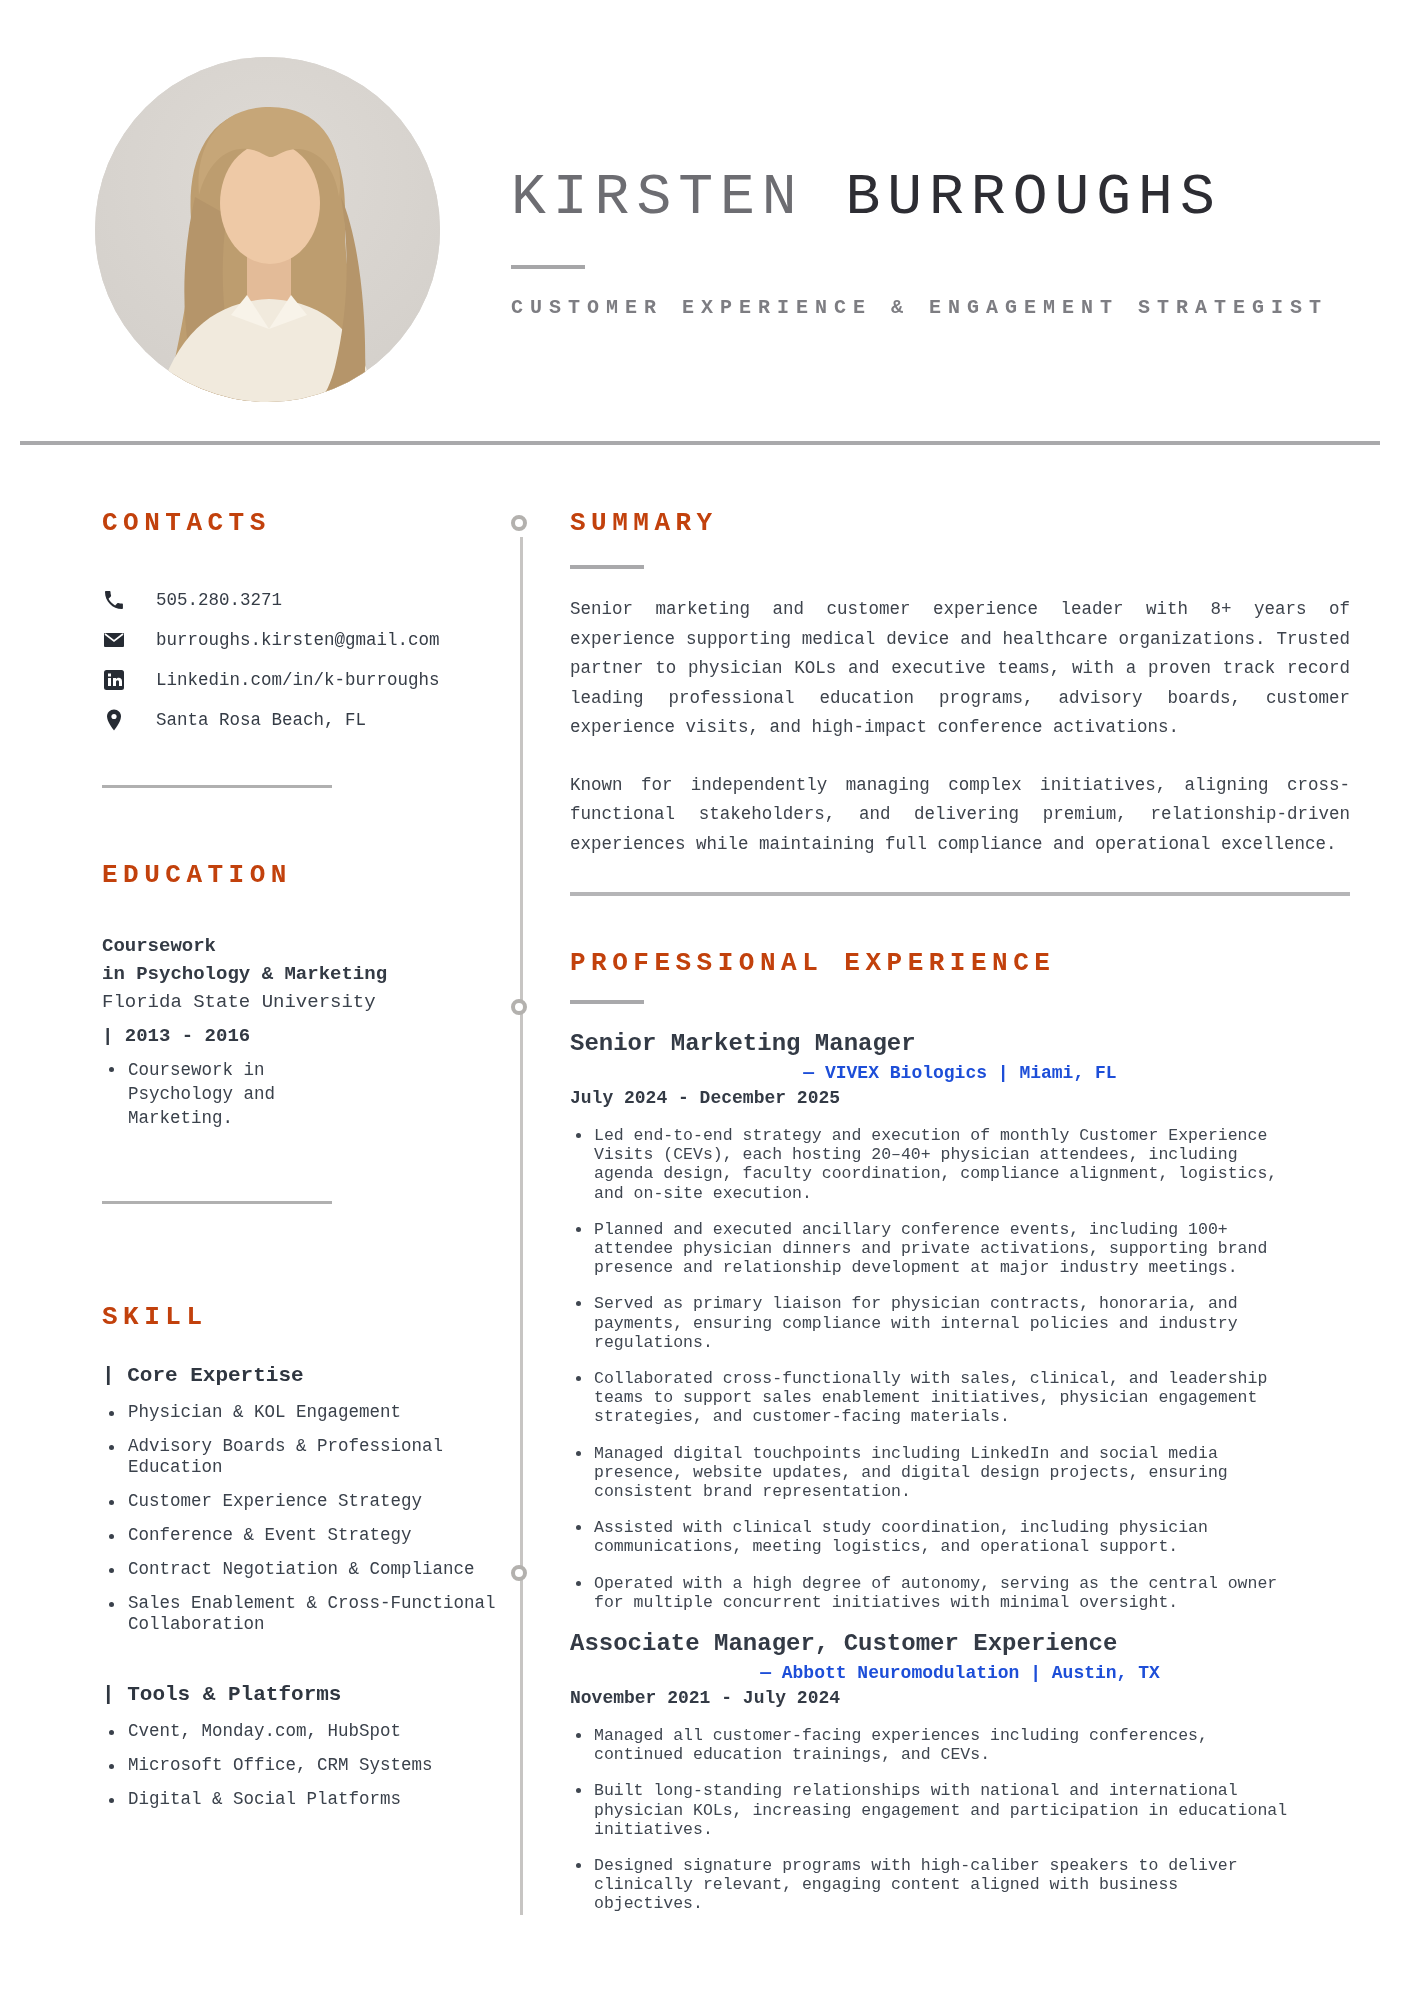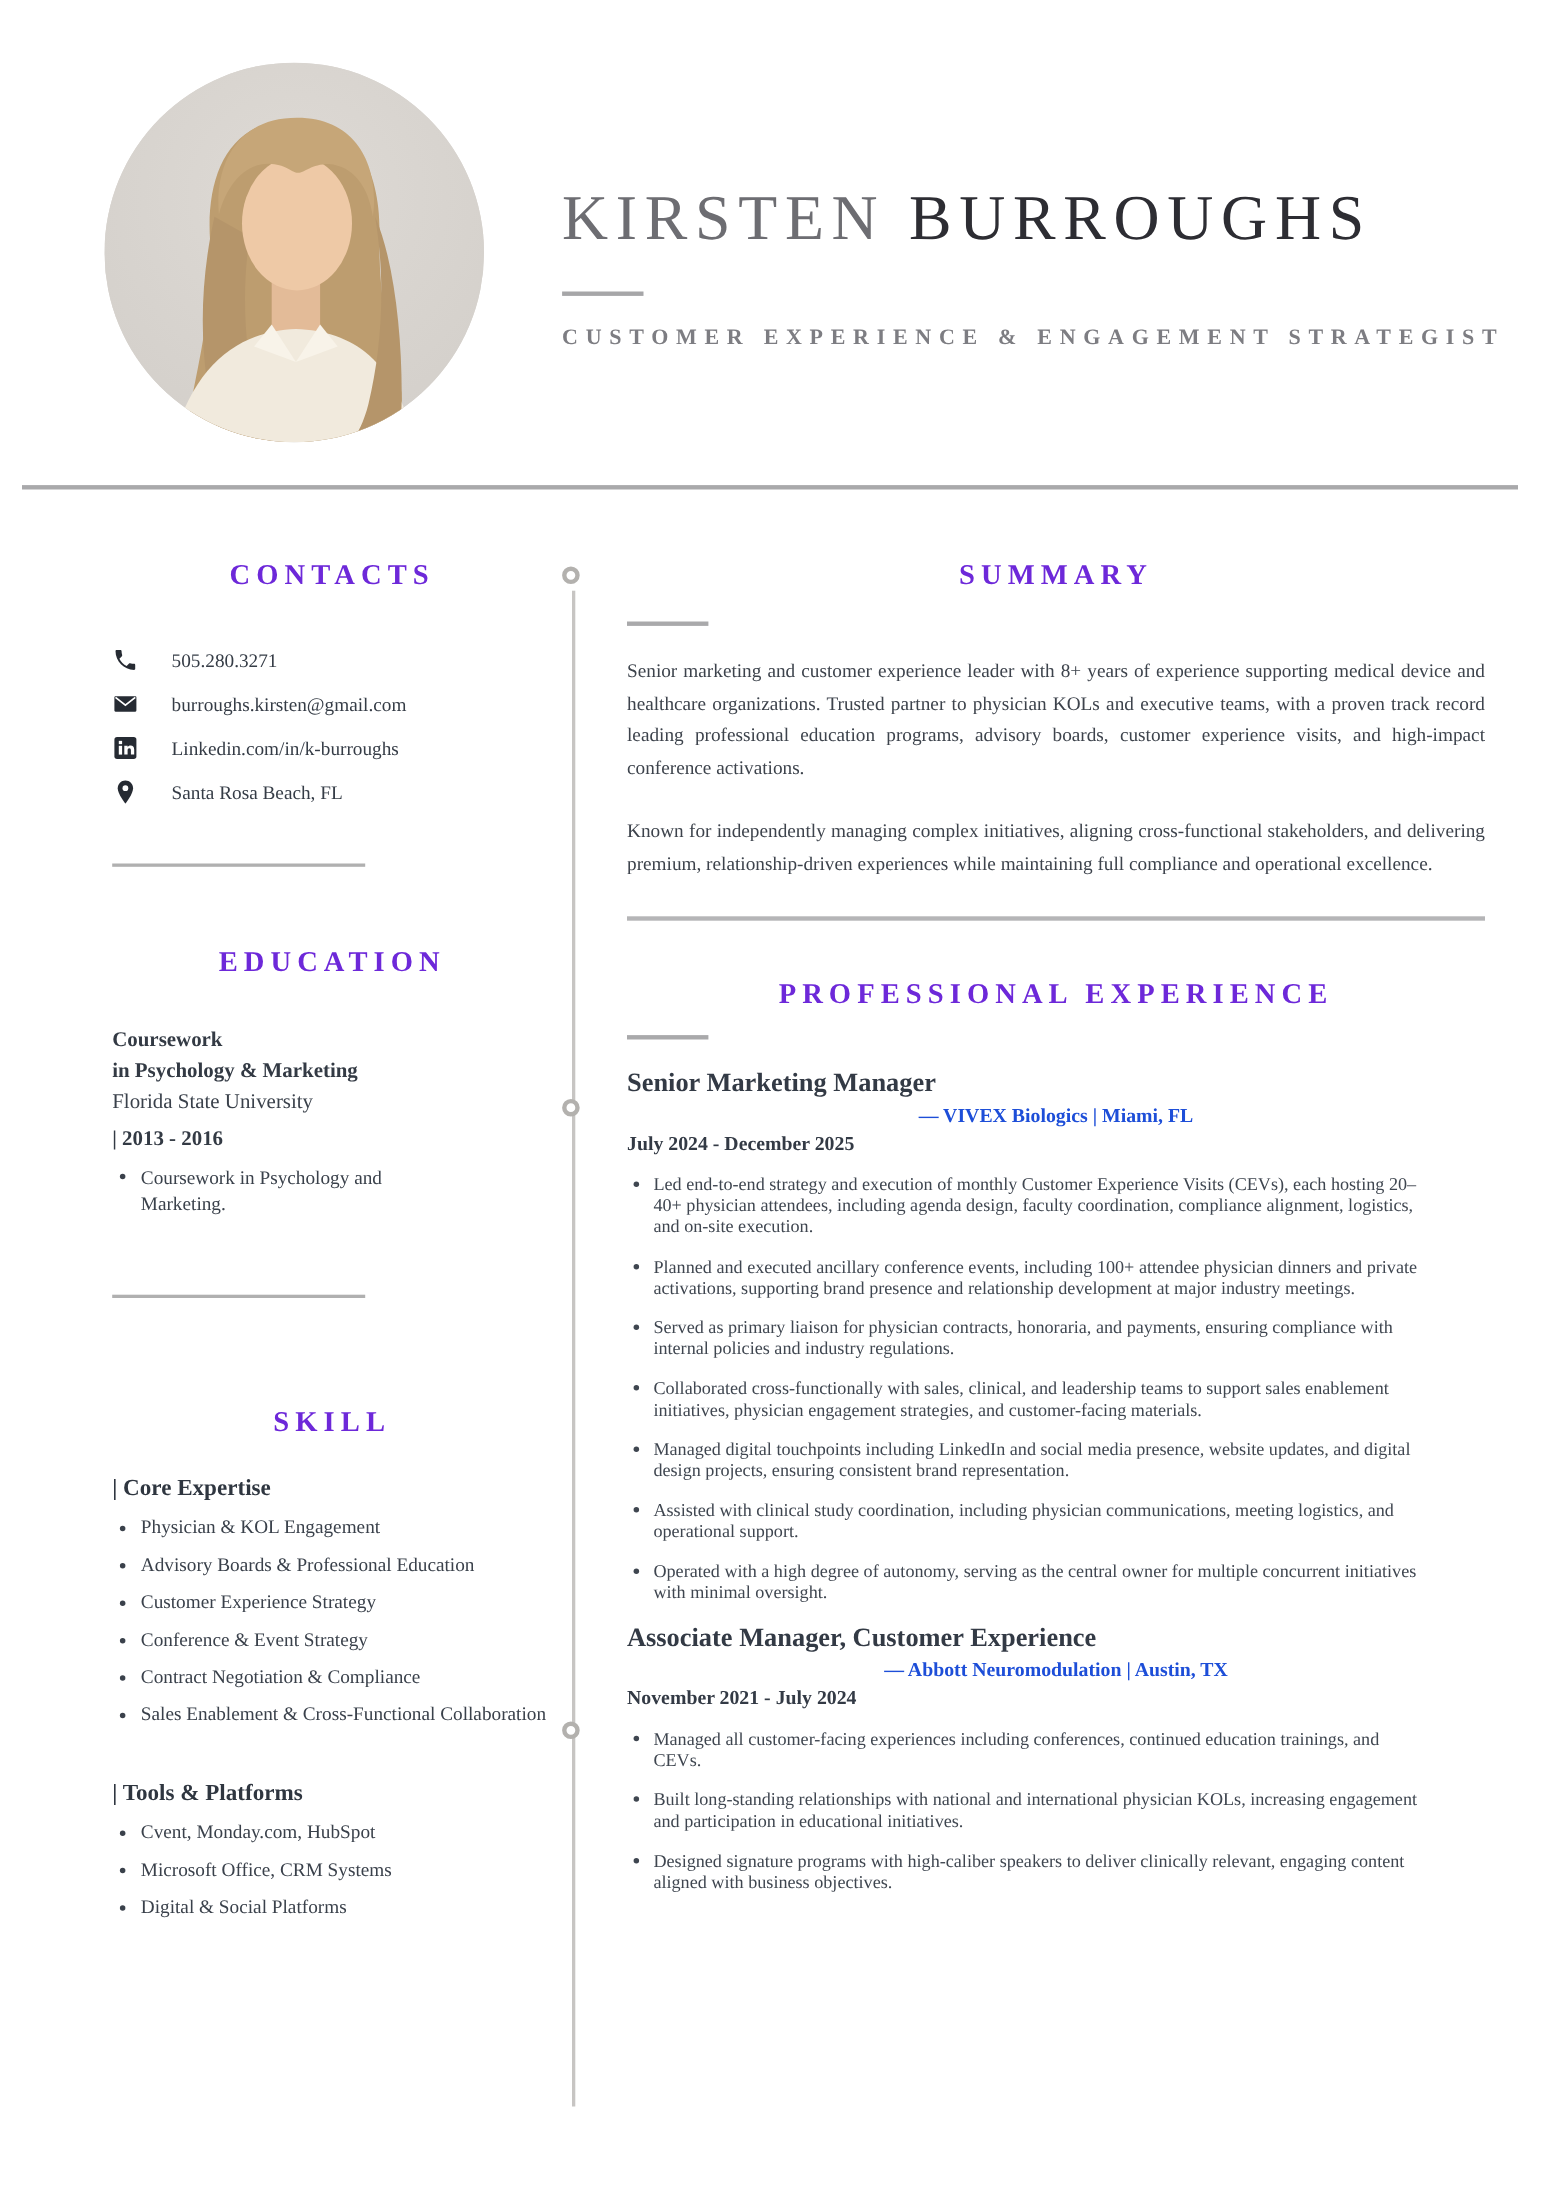--- a/index.html
+++ b/index.html
@@ -1,40 +1,40 @@
 <!DOCTYPE html>
 <html><head>
 <meta charset="utf-8">
 <style>
   * { margin:0; padding:0; box-sizing:border-box; }
   html,body { background:#ffffff; }
   .page {
     position:relative; width:1414px; height:2000px; background:#ffffff;
-    font-family:Liberation Serif, serif; color:#3d434c; overflow:hidden;
+    font-family:Liberation Mono, monospace; color:#3d434c; overflow:hidden;
   }
 
   
   .photo {
     position:absolute; left:95px; top:57px; width:345px; height:345px;
     border-radius:50%; overflow:hidden; background:#d9d5d0;
   }
   .photo svg { display:block; width:100%; height:100%; }
 
   .name-block { position:absolute; left:511px; top:166px; width:860px; }
   .name { font-size:58px; font-weight:300; letter-spacing:7px; line-height:1.12;
           color:#2d2d33; white-space:nowrap; }
   .name .first { color:#6d6d72; }
   .name-rule { width:74px; height:4px; background:#a6a6a8; margin-top:34px; }
   .subtitle { margin-top:27px; font-size:20px; font-weight:700; letter-spacing:7px;
               color:#7d7d82; white-space:nowrap; }
 
   .header-divider { position:absolute; left:20px; top:441px; width:1360px; height:4px; background:#a9a9ab; }
 
   
-  .sec-h { font-size:26px; font-weight:700; letter-spacing:5.5px; color:#6d28d9; line-height:30px;text-align:center; }
+  .sec-h { font-size:26px; font-weight:700; letter-spacing:5.5px; color:#c2410c; line-height:30px; }
   .short-rule { width:74px; height:4px; background:#a9a9ab; }
   .thin-rule { width:230px; height:3px; background:#b0b0b0; }
 
   
   .left-col { position:absolute; left:102px; top:508px; width:400px; color:#3a414b; }
 
   .contact-list { list-style:none; margin-top:50px; }
   .contact-row { display:flex; align-items:center; gap:27px; height:24px; margin-bottom:16px; }
   .contact-row .cicon { width:27px; height:24px; flex:0 0 27px; display:flex; align-items:center; }
   .contact-row .cicon svg { width:24px; height:24px; }

